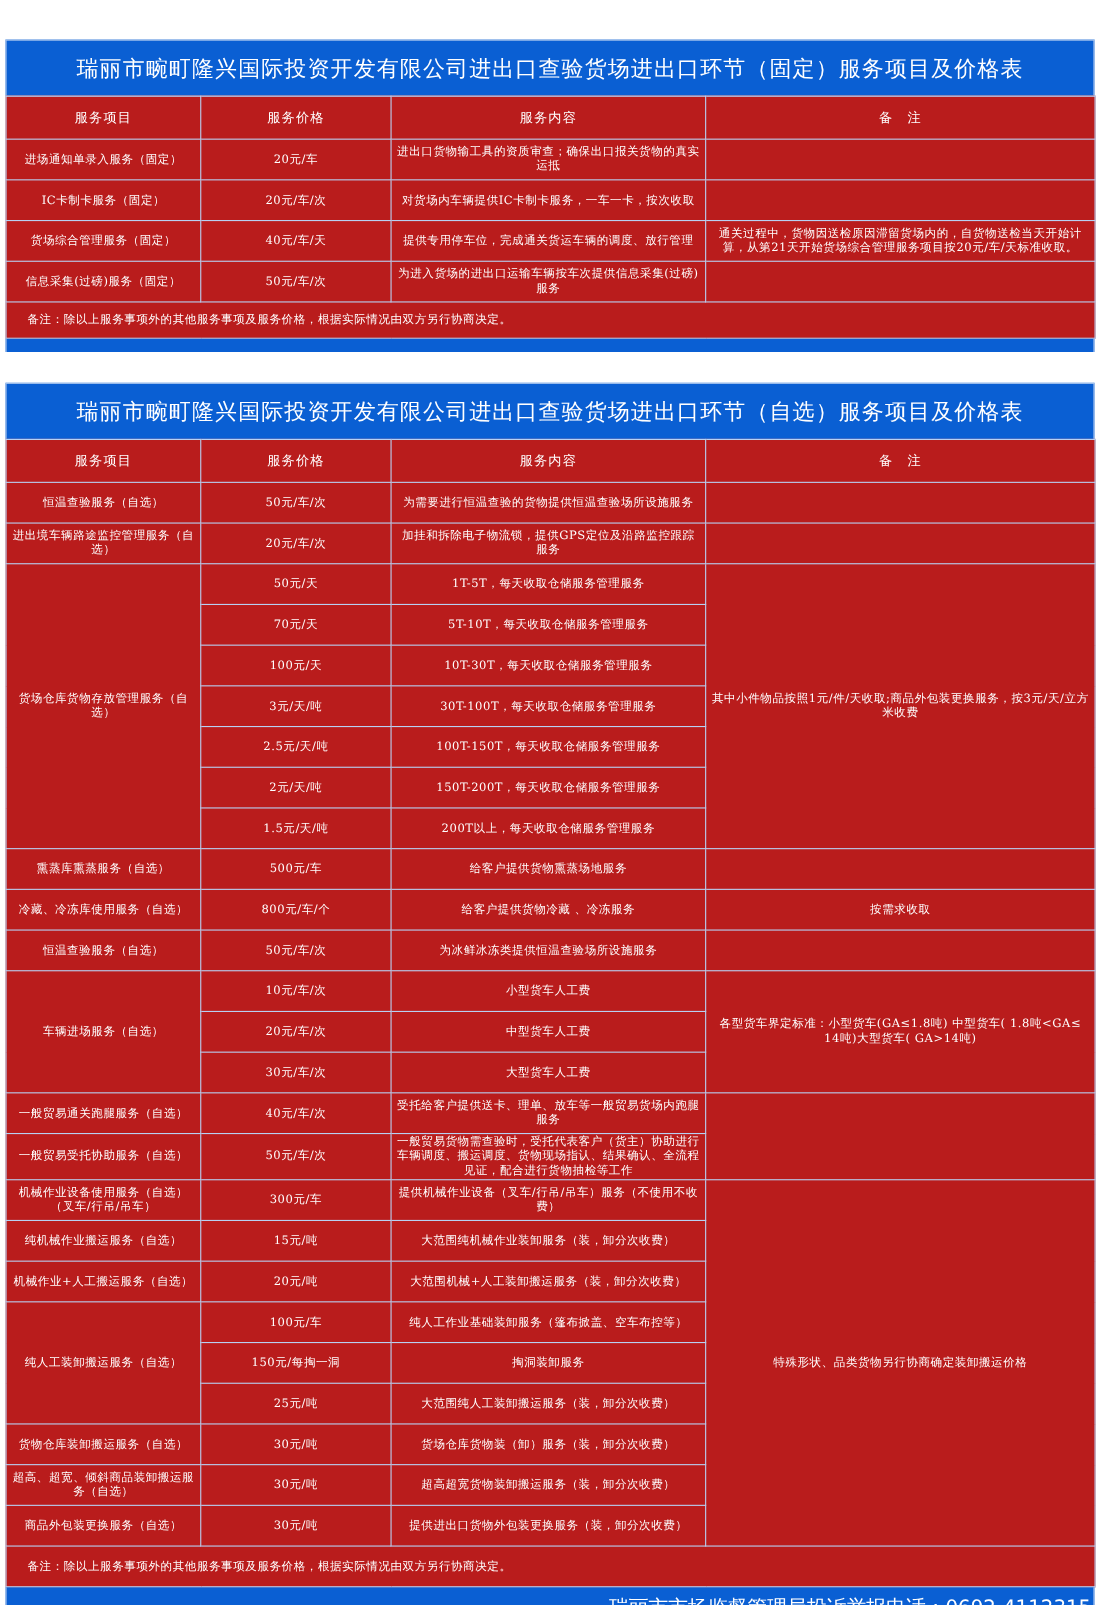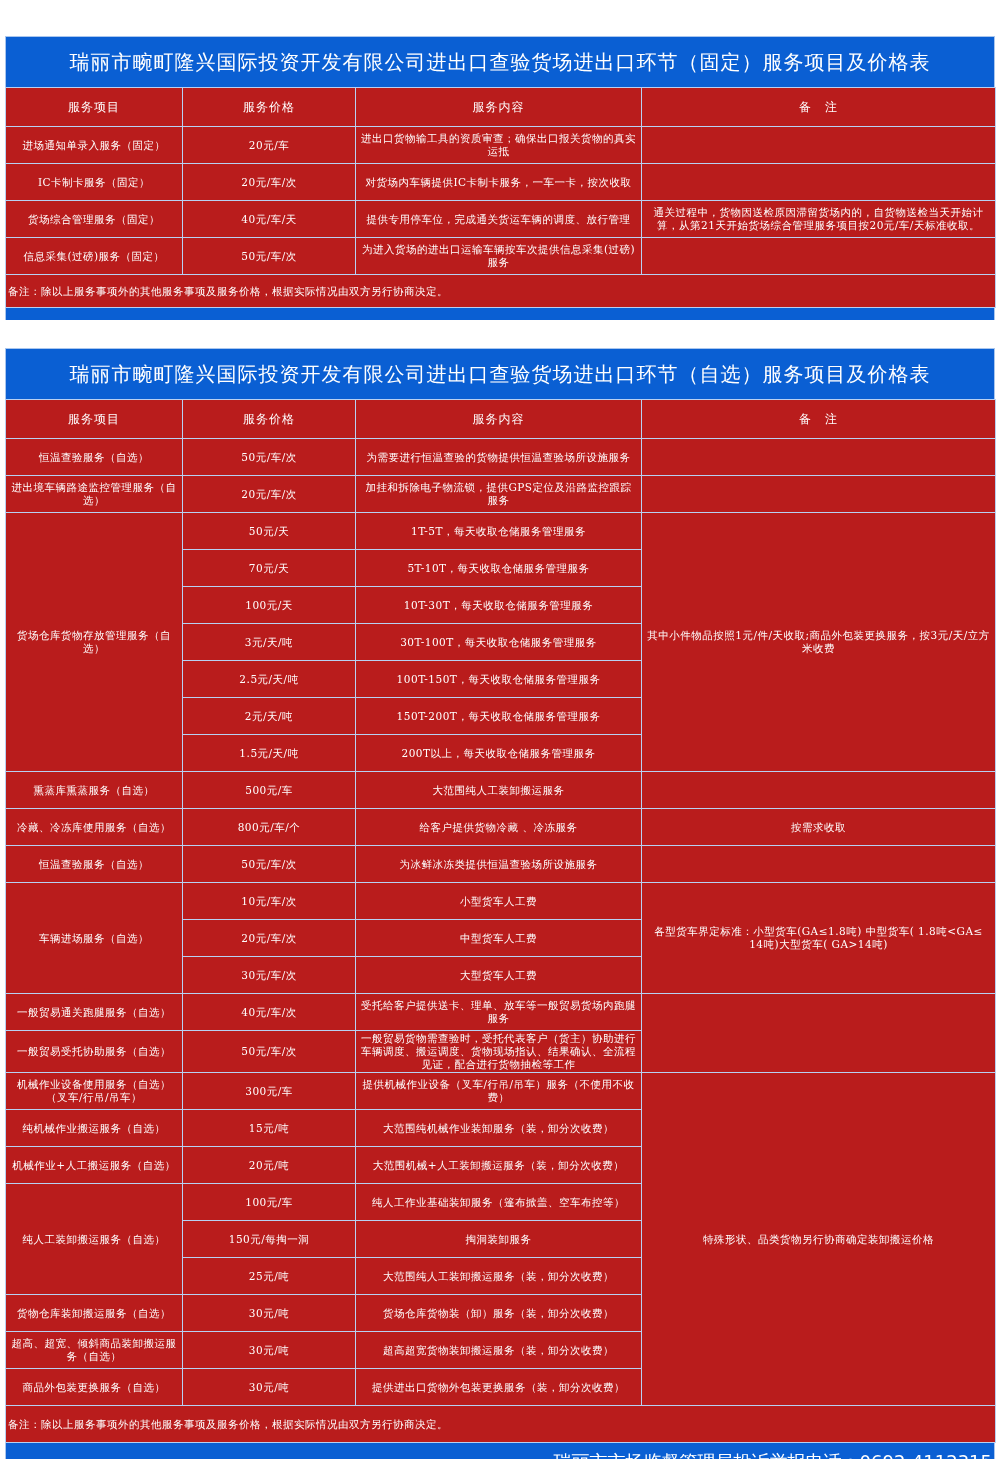--- a/index.html
+++ b/index.html
@@ -9,21 +9,21 @@
   .block { background: #0a5fd3; }
   .title { height: 50px; line-height: 50px; text-align: center; font-size: 20px;
            font-family: "DejaVu Sans", "Liberation Sans", sans-serif; letter-spacing: 1px;
            border: 1px solid #a9c6ee; border-bottom: none; margin-top: 28px; }
   table { border-collapse: collapse; width: 990px; table-layout: fixed; background: #b91c1c; }
   td, th { border: 1px solid #b8d0f2; text-align: center; vertical-align: middle;
            font-size: 10.5px; font-weight: normal; padding: 1px 4px; line-height: 13px;
            letter-spacing: 0.5px; }
   th { font-size: 12px; letter-spacing: 1px; }
   .hdr th { height: 36px; }
-  .note { height: 30px; text-align: left; font-size: 10.5px; padding-left: 2px; }
+  .note { height: 30px; text-align: left; font-size: 10.5px; padding-left: 19px; }
   .footer { height: 38px; line-height: 38px; text-align: right; font-size: 18px; padding-right: 2px;
             font-family: "DejaVu Sans", "Liberation Sans", sans-serif; border: 1px solid #a9c6ee; border-top: none; }
   .gap { height: 12px; background: #0a5fd3; border-left: 1px solid #a9c6ee; border-right: 1px solid #a9c6ee; }
 </style>
 </head>
 <body>
 
 <div class="page">
 
   <div class="title block">瑞丽市畹町隆兴国际投资开发有限公司进出口查验货场进出口环节（固定）服务项目及价格表</div>
@@ -127,21 +127,21 @@
       <td>150T-200T，每天收取仓储服务管理服务</td>
     </tr>
     <tr style="height:37px">
       <td>1.5元/天/吨</td>
       <td>200T以上，每天收取仓储服务管理服务</td>
     </tr>
 
     <tr style="height:37px">
       <td>熏蒸库熏蒸服务（自选）</td>
       <td>500元/车</td>
-      <td>大范围纯人工装卸搬运服务</td>
+      <td>给客户提供货物熏蒸场地服务</td>
       <td></td>
     </tr>
     <tr style="height:37px">
       <td>冷藏、冷冻库使用服务（自选）</td>
       <td>800元/车/个</td>
       <td>给客户提供货物冷藏 、冷冻服务</td>
       <td>按需求收取</td>
     </tr>
     <tr style="height:37px">
       <td>恒温查验服务（自选）</td>

